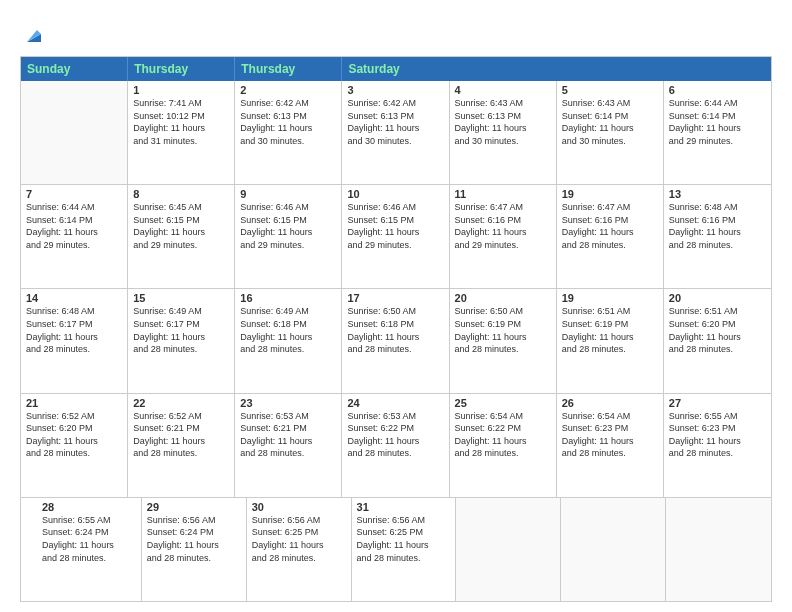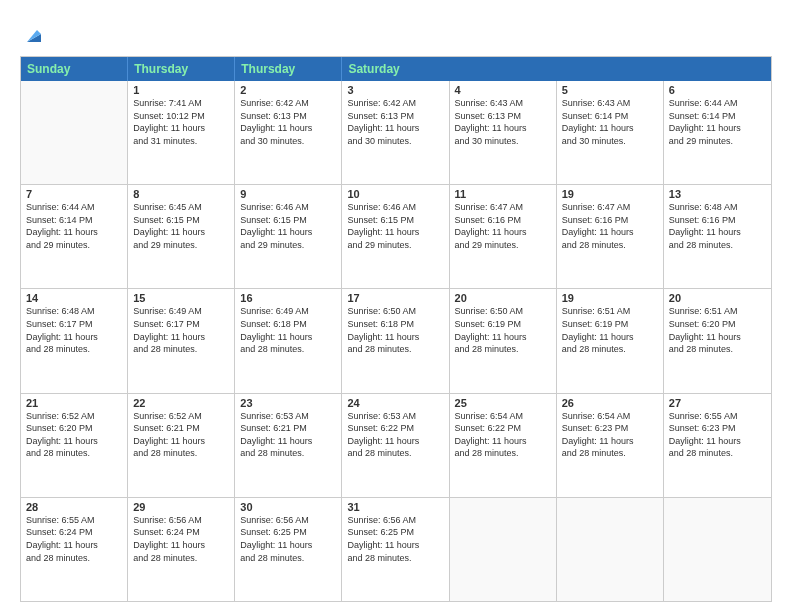--- a/index.html
+++ b/index.html
@@ -76,21 +76,21 @@
       flex: 1;
       display: flex;
       flex-direction: column;
     }
     .cal-row {
       display: grid;
       grid-template-columns: repeat(7, 1fr);
       flex: 1;
       border-bottom: 1px solid #ccc;
     }
-    .cal-row:last-child { border-bottom: none; }
+    .cal-row:last-child { border-bottom: none; margin-left: 16px; }
     .cal-cell {
       border-right: 1px solid #ccc;
       padding: 3px 5px;
       font-size: 9.5px;
       color: #333;
       min-height: 0;
       overflow: hidden;
       background: #fff;
     }
     .cal-cell:last-child { border-right: none; }

